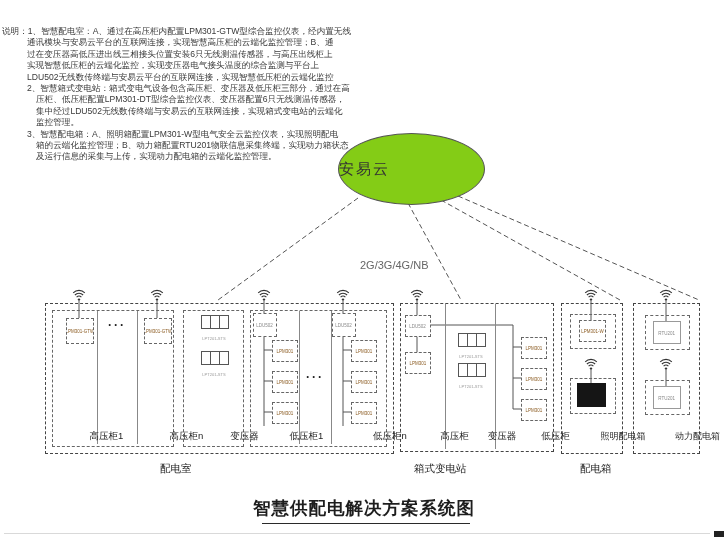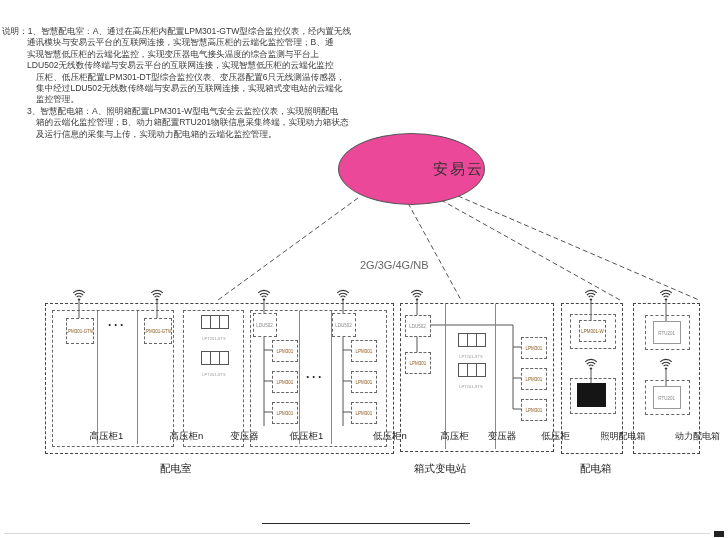--- a/index.html
+++ b/index.html
@@ -5,21 +5,21 @@
   html,body{margin:0;padding:0;background:#fff;}
   #stage{position:relative;width:728px;height:538px;background:#ffffff;overflow:hidden;
          font-family:"Liberation Sans","DejaVu Sans",sans-serif;color:#333;}
   
   #notes{position:absolute;left:2px;top:26px;width:402px;font-size:8.6px;line-height:11.4px;color:#3a3a3a;}
   #notes .ln{white-space:nowrap;}
   #notes .l1{margin-left:25px;}
   #notes .l2{margin-left:34px;}
   
   .cloud{position:absolute;left:338px;top:133px;width:145px;height:70px;border:1.5px solid #555;
-         border-radius:50%;display:flex;align-items:center;justify-content:flex-end;background:#ec4899;}
+         border-radius:50%;display:flex;align-items:center;justify-content:flex-start;background:#84cc16;}
   .cloud span{font-size:15px;letter-spacing:2px;color:#333;}
   .netlab{position:absolute;left:360px;top:259px;width:80px;font-size:11px;color:#666;text-align:left;}
   
   svg.overlay{position:absolute;left:0;top:0;}
   
   .obox{position:absolute;border:1px dashed #444;}
   .ibox{position:absolute;border:1px dashed #666;}
   .vdiv{position:absolute;width:0;border-left:1px solid #888;}
   
   .dev{position:absolute;border:1px dashed #666;background:#fff;display:flex;align-items:center;justify-content:center;overflow:hidden;}
@@ -45,22 +45,24 @@
   #cornersq{position:absolute;left:714px;top:531px;width:10px;height:6px;background:#222;}
 </style>
 </head>
 <body>
 
 <div id="stage">
 
   <div id="notes">
     <div class="ln">说明：1、智慧配电室：A、通过在高压柜内配置LPM301-GTW型综合监控仪表，经内置无线</div>
     <div class="ln l1">通讯模块与安易云平台的互联网连接，实现智慧高压柜的云端化监控管理；B、通</div>
+    <div class="ln l1">过在变压器高低压进出线三相接头位置安装6只无线测温传感器，与高压出线柜上</div>
     <div class="ln l1">实现智慧低压柜的云端化监控，实现变压器电气接头温度的综合监测与平台上</div>
     <div class="ln l1">LDU502无线数传终端与安易云平台的互联网连接，实现智慧低压柜的云端化监控</div>
+    <div class="ln l1">2、智慧箱式变电站：箱式变电气设备包含高压柜、变压器及低压柜三部分，通过在高</div>
     <div class="ln l2">压柜、低压柜配置LPM301-DT型综合监控仪表、变压器配置6只无线测温传感器，</div>
     <div class="ln l2">集中经过LDU502无线数传终端与安易云的互联网连接，实现箱式变电站的云端化</div>
     <div class="ln l2">监控管理。</div>
     <div class="ln l1">3、智慧配电箱：A、照明箱配置LPM301-W型电气安全云监控仪表，实现照明配电</div>
     <div class="ln l2">箱的云端化监控管理；B、动力箱配置RTU201物联信息采集终端，实现动力箱状态</div>
     <div class="ln l2">及运行信息的采集与上传，实现动力配电箱的云端化监控管理。</div>
   </div>
 
   <svg class="overlay" width="728" height="538" viewBox="0 0 728 538">
     <defs>
@@ -237,17 +239,18 @@
       <span>RTU201</span>
     </div>
   <div class="ibox" style="left:645px;top:380px;width:43px;height:33px;"></div>
   <div class="dev solid" style="left:653px;top:386px;width:26px;height:21px;">
       <span>RTU201</span>
     </div>
   <div class="lab" style="left:633px;top:430px;width:65px;font-size:9px;">动力配电箱</div>
 
   <div class="glab" style="left:580px;top:462px;width:100px;">配电箱</div>
 
+  <div id="title">智慧供配电解决方案系统图</div>
   <div id="title-underline"></div>
   <div id="footline"></div>
   <div id="cornersq"></div>
 
 </div>
 
 </body></html>

